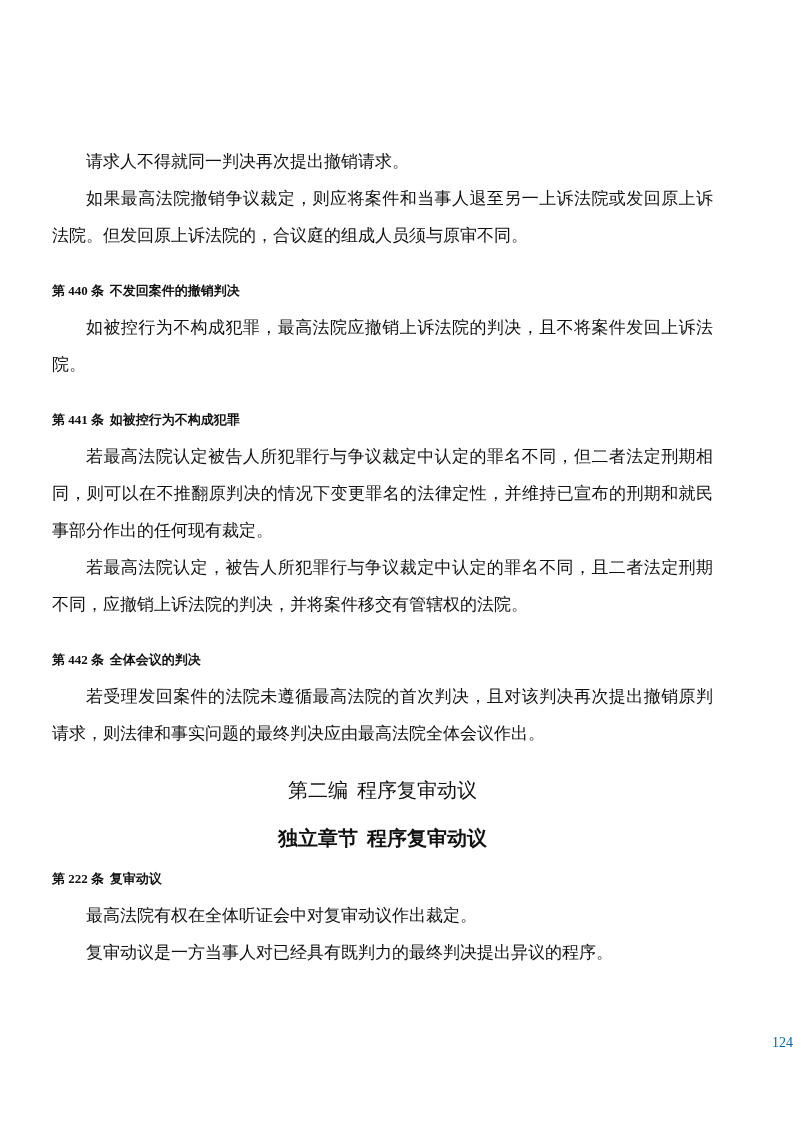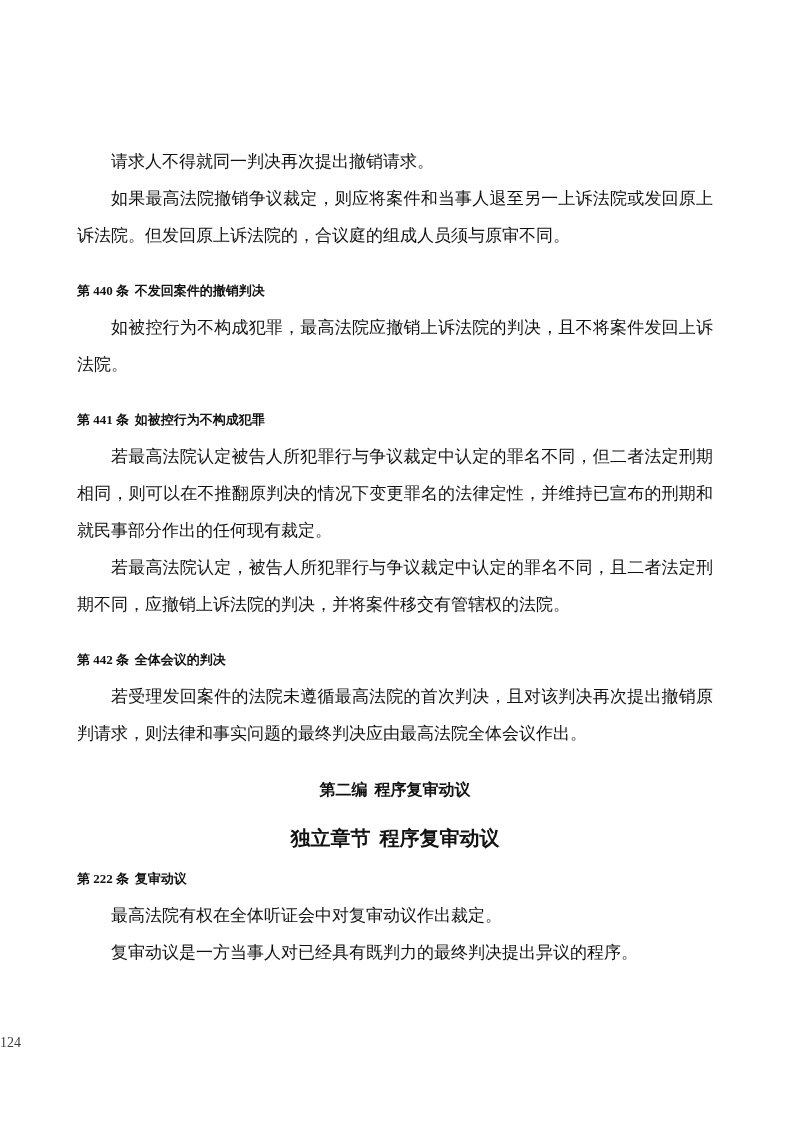--- a/index.html
+++ b/index.html
@@ -11,41 +11,41 @@
     position: relative;
     width: 793px;
     height: 1122px;
     margin: 0 auto;
     background: #ffffff;
     color: #111111;
     font-family: "Liberation Serif", "DejaVu Serif", serif;
     font-size: 17px;
     line-height: 37px;
     box-sizing: border-box;
-    padding: 143px 80px 0 77px;
+    padding: 143px 80px 0 52px;
     overflow: hidden;
   }
   .para {
     margin: 0;
     text-indent: 2em;
     text-align: justify;
   }
   .article-heading {
     margin: 18px 0 0 0;
     font-weight: bold;
     font-size: 13px;
     line-height: 37px;
   }
   .article-heading .article-number {
     margin-right: 0.45em;
   }
   .part-heading {
     margin: 16px 0 0 0;
-    font-weight: bold;
-    font-size: 16px;
+    font-weight: normal;
+    font-size: 20px;
     line-height: 44px;
     text-align: center;
   }
   .chapter-heading {
     margin: 6px 0 0 0;
     font-weight: bold;
     font-size: 20px;
     line-height: 40px;
     text-align: center;
   }
@@ -54,24 +54,24 @@
     margin-right: 0.45em;
   }
   .article-heading-443 {
     margin-top: 2px;
   }
   .page-number {
     position: absolute;
     left: 0;
     right: 0;
     top: 1033px;
-    text-align: left;
+    text-align: right;
     font-size: 14px;
     line-height: 20px;
-    color: #404040;
+    color: #0369a1;
   }
 </style>
 </head>
 <body>
 
 <div class="page">
 
   <p class="para">请求人不得就同一判决再次提出撤销请求。</p>
 
   <p class="para">如果最高法院撤销争议裁定，则应将案件和当事人退至另一上诉法院或发回原上诉法院。但发回原上诉法院的，合议庭的组成人员须与原审不同。</p>

